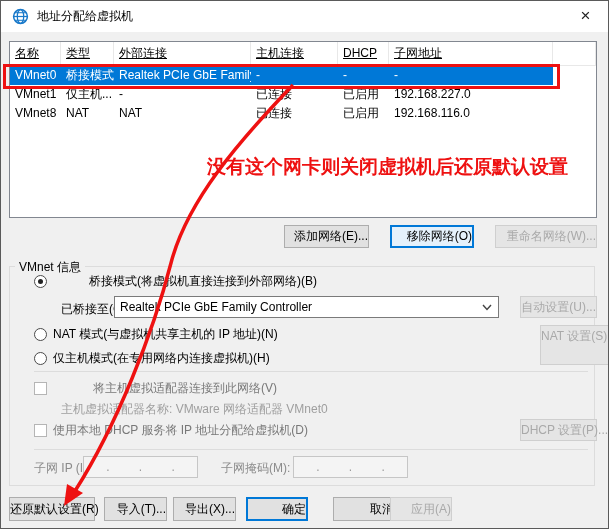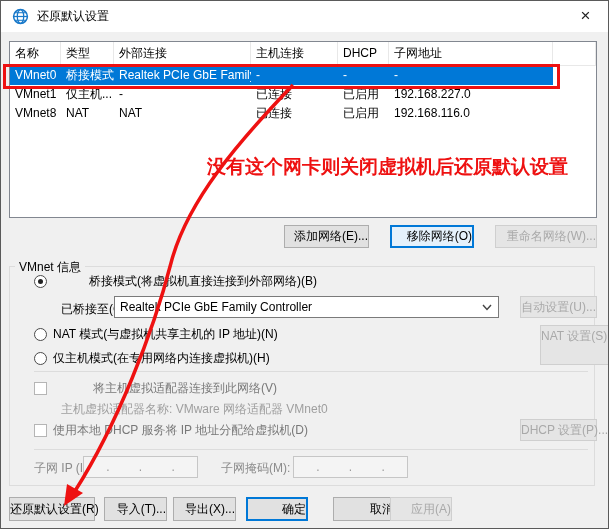--- a/index.html
+++ b/index.html
@@ -5,21 +5,21 @@
   html,body{margin:0;padding:0;background:#d8d8d8;}
   *{box-sizing:border-box;font-family:"Liberation Sans","DejaVu Sans",sans-serif;}
   .window{position:relative;width:609px;height:529px;background:#f0f0f0;border:1px solid #5a5a5a;overflow:hidden;}
   
   .titlebar{position:absolute;left:0;top:0;width:100%;height:31px;background:#ffffff;display:flex;align-items:center;}
   .titlebar .appicon{margin:0 8px 0 11px;width:17px;height:17px;flex:0 0 auto;}
   .title-text{font-size:12px;color:#000;}
   .close-btn{position:absolute;right:0;top:0;width:45px;height:30px;display:flex;align-items:center;justify-content:center;font-size:17px;color:#222;cursor:default;}
   
   .list{position:absolute;left:8px;top:40px;width:588px;height:177px;background:#fff;border:1px solid #828790;}
-  .lhead{display:grid;grid-template-columns:51px 53px 137px 87px 51px 164px 1fr;height:24px;}
+  .lhead{display:grid;grid-template-columns:51px 53px 137px 87px 51px 164px 1fr;height:24px;text-decoration:underline;}
   .lhead .hc{font-size:12px;color:#000;line-height:23px;padding-left:5px;border-right:1px solid #e8e8e8;border-bottom:1px solid #e8e8e8;white-space:nowrap;overflow:hidden;}
   .lrow{display:grid;grid-template-columns:51px 53px 137px 87px 51px 164px;width:543px;height:19px;}
   .lrow .c{font-size:12px;color:#000;line-height:19px;padding-left:5px;white-space:nowrap;overflow:hidden;}
   .lrow.sel{background:#0078d7;}
   .lrow.sel .c{color:#fff;}
   
   .btn{position:absolute;height:23px;background:#e1e1e1;border:1px solid #adadad;font-size:12px;color:#000;text-align:right;line-height:21px;white-space:nowrap;}
   .btn.focus{background:#e5f1fb;border:2px solid #0078d7;line-height:19px;}
   .btn.default{border:2px solid #0078d7;line-height:20px;}
   .btn.disabled{background:#e5e5e5;border:1px solid #cfcfcf;color:#a9a9a9;}
@@ -49,21 +49,21 @@
 <div class="window">
 
   <div class="titlebar">
     <svg class="appicon" viewBox="0 0 18 18">
       <circle cx="9" cy="9" r="7.3" fill="none" stroke="#1979ca" stroke-width="1.6"></circle>
       <ellipse cx="9" cy="9" rx="3.4" ry="7.3" fill="none" stroke="#1979ca" stroke-width="1.3"></ellipse>
       <line x1="1.7" y1="9" x2="16.3" y2="9" stroke="#1979ca" stroke-width="1.3"></line>
       <line x1="2.8" y1="5" x2="15.2" y2="5" stroke="#1979ca" stroke-width="1.1"></line>
       <line x1="2.8" y1="13" x2="15.2" y2="13" stroke="#1979ca" stroke-width="1.1"></line>
     </svg>
-    <span class="title-text">还原默认设置</span>
+    <span class="title-text">地址分配给虚拟机</span>
     <div class="close-btn">
       <span>×</span>
     </div>
   </div>
 
   <div class="list">
     <div class="lhead">
       <div class="hc">名称</div>
       <div class="hc">类型</div>
       <div class="hc">外部连接</div>

